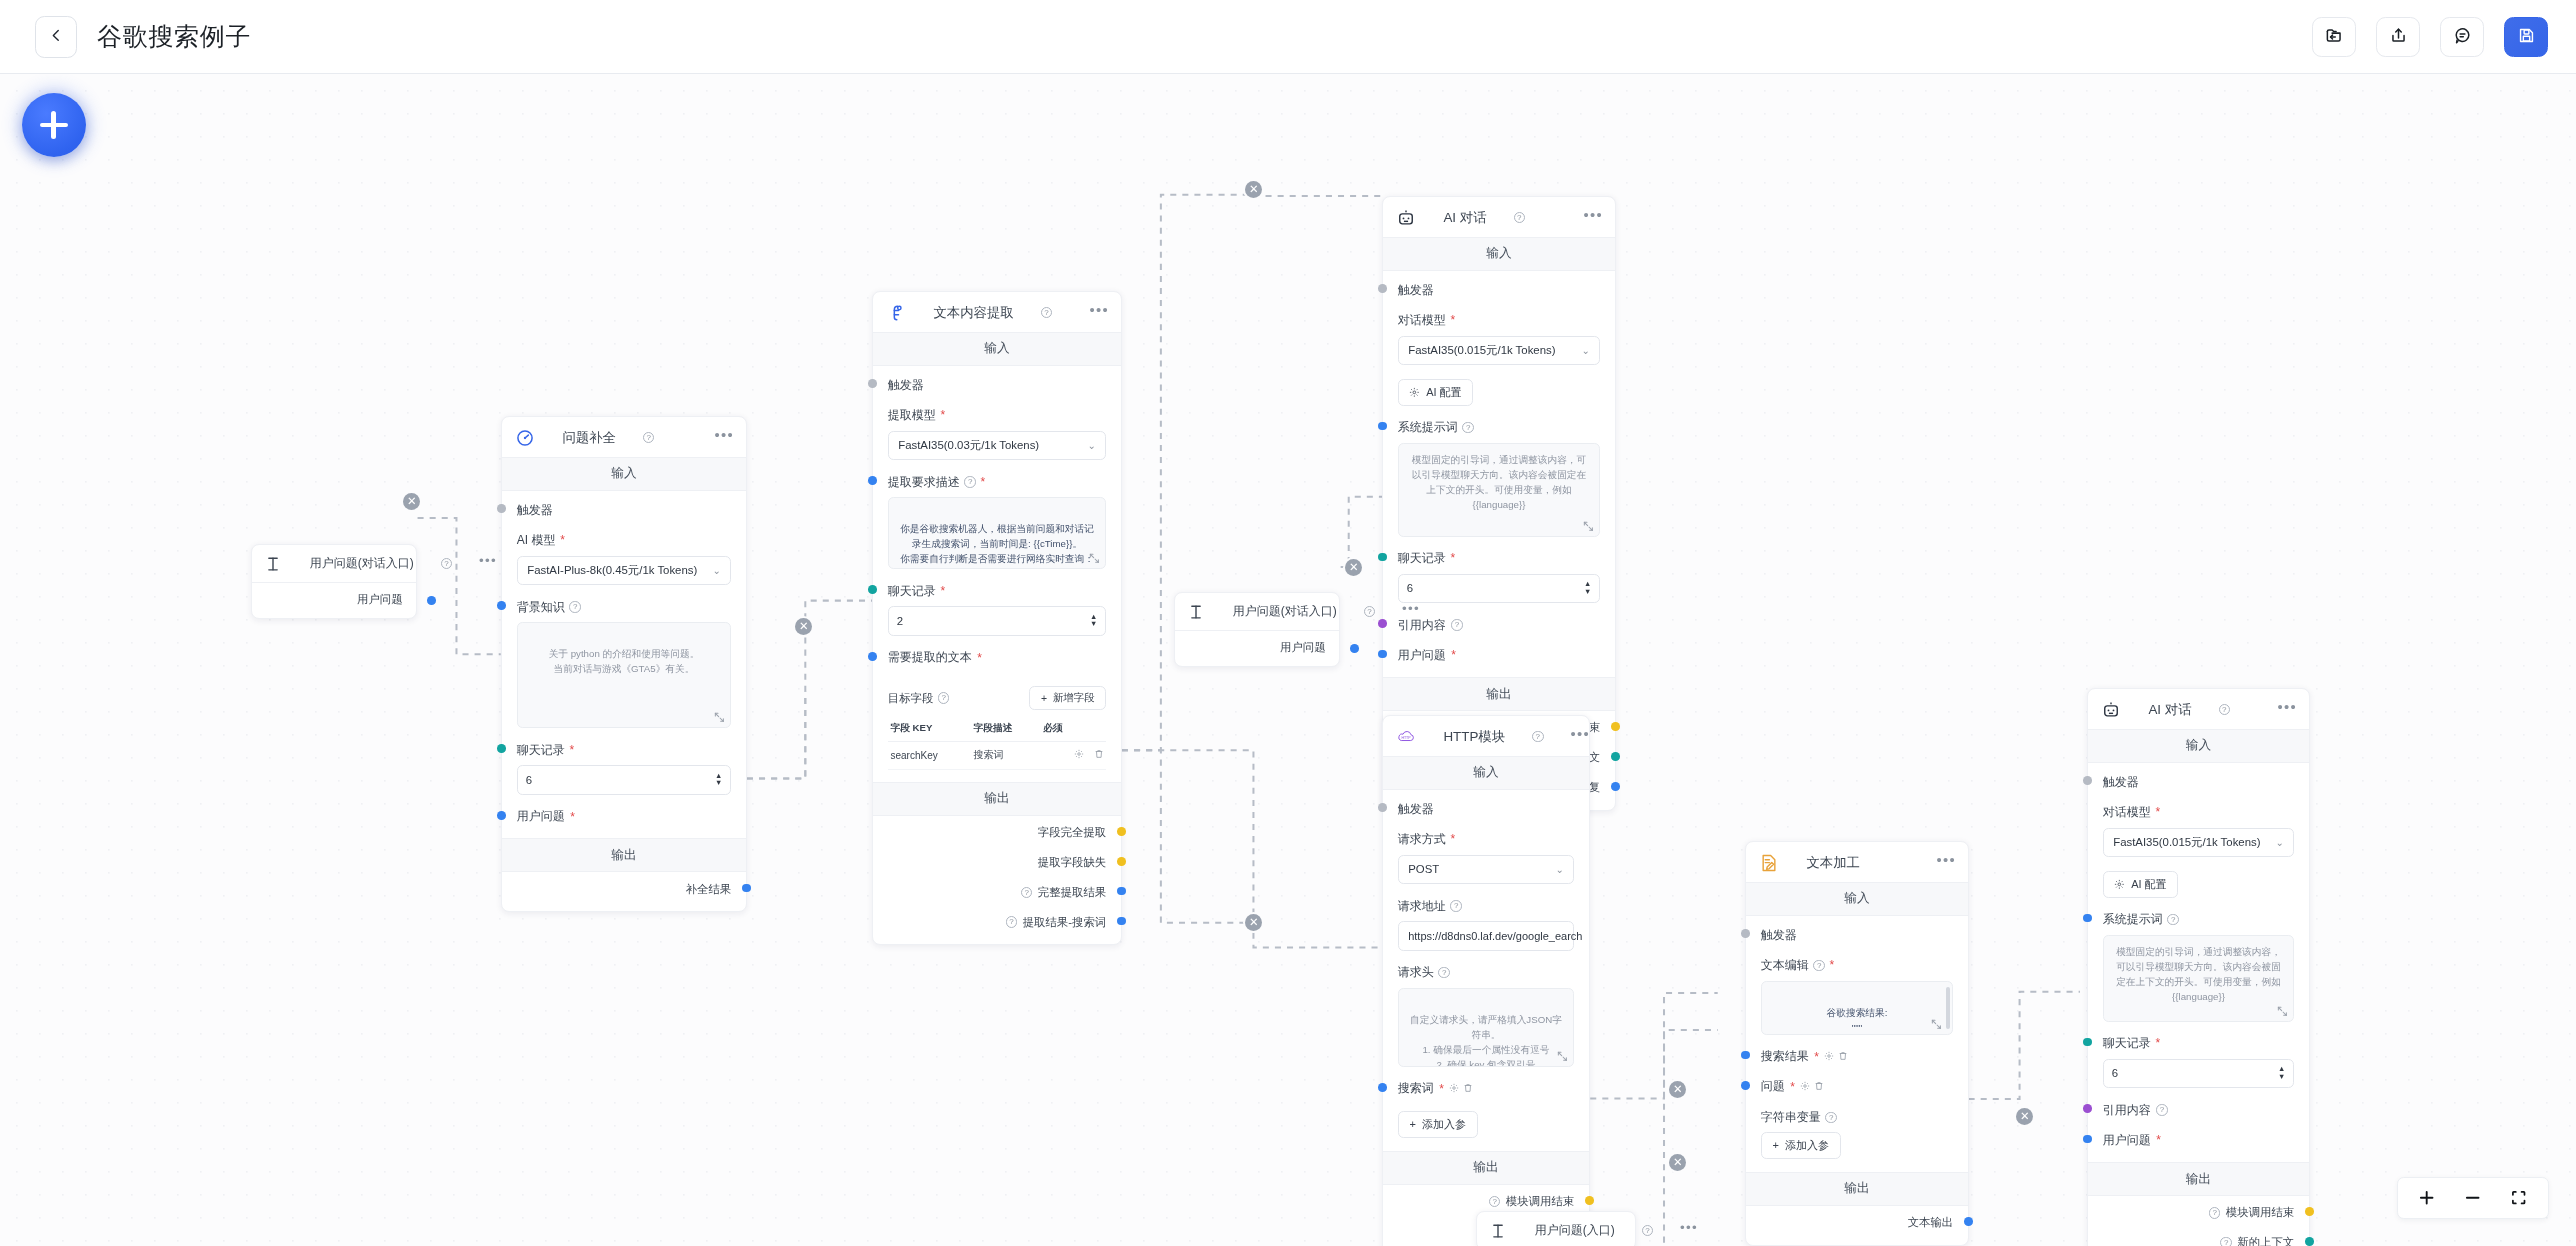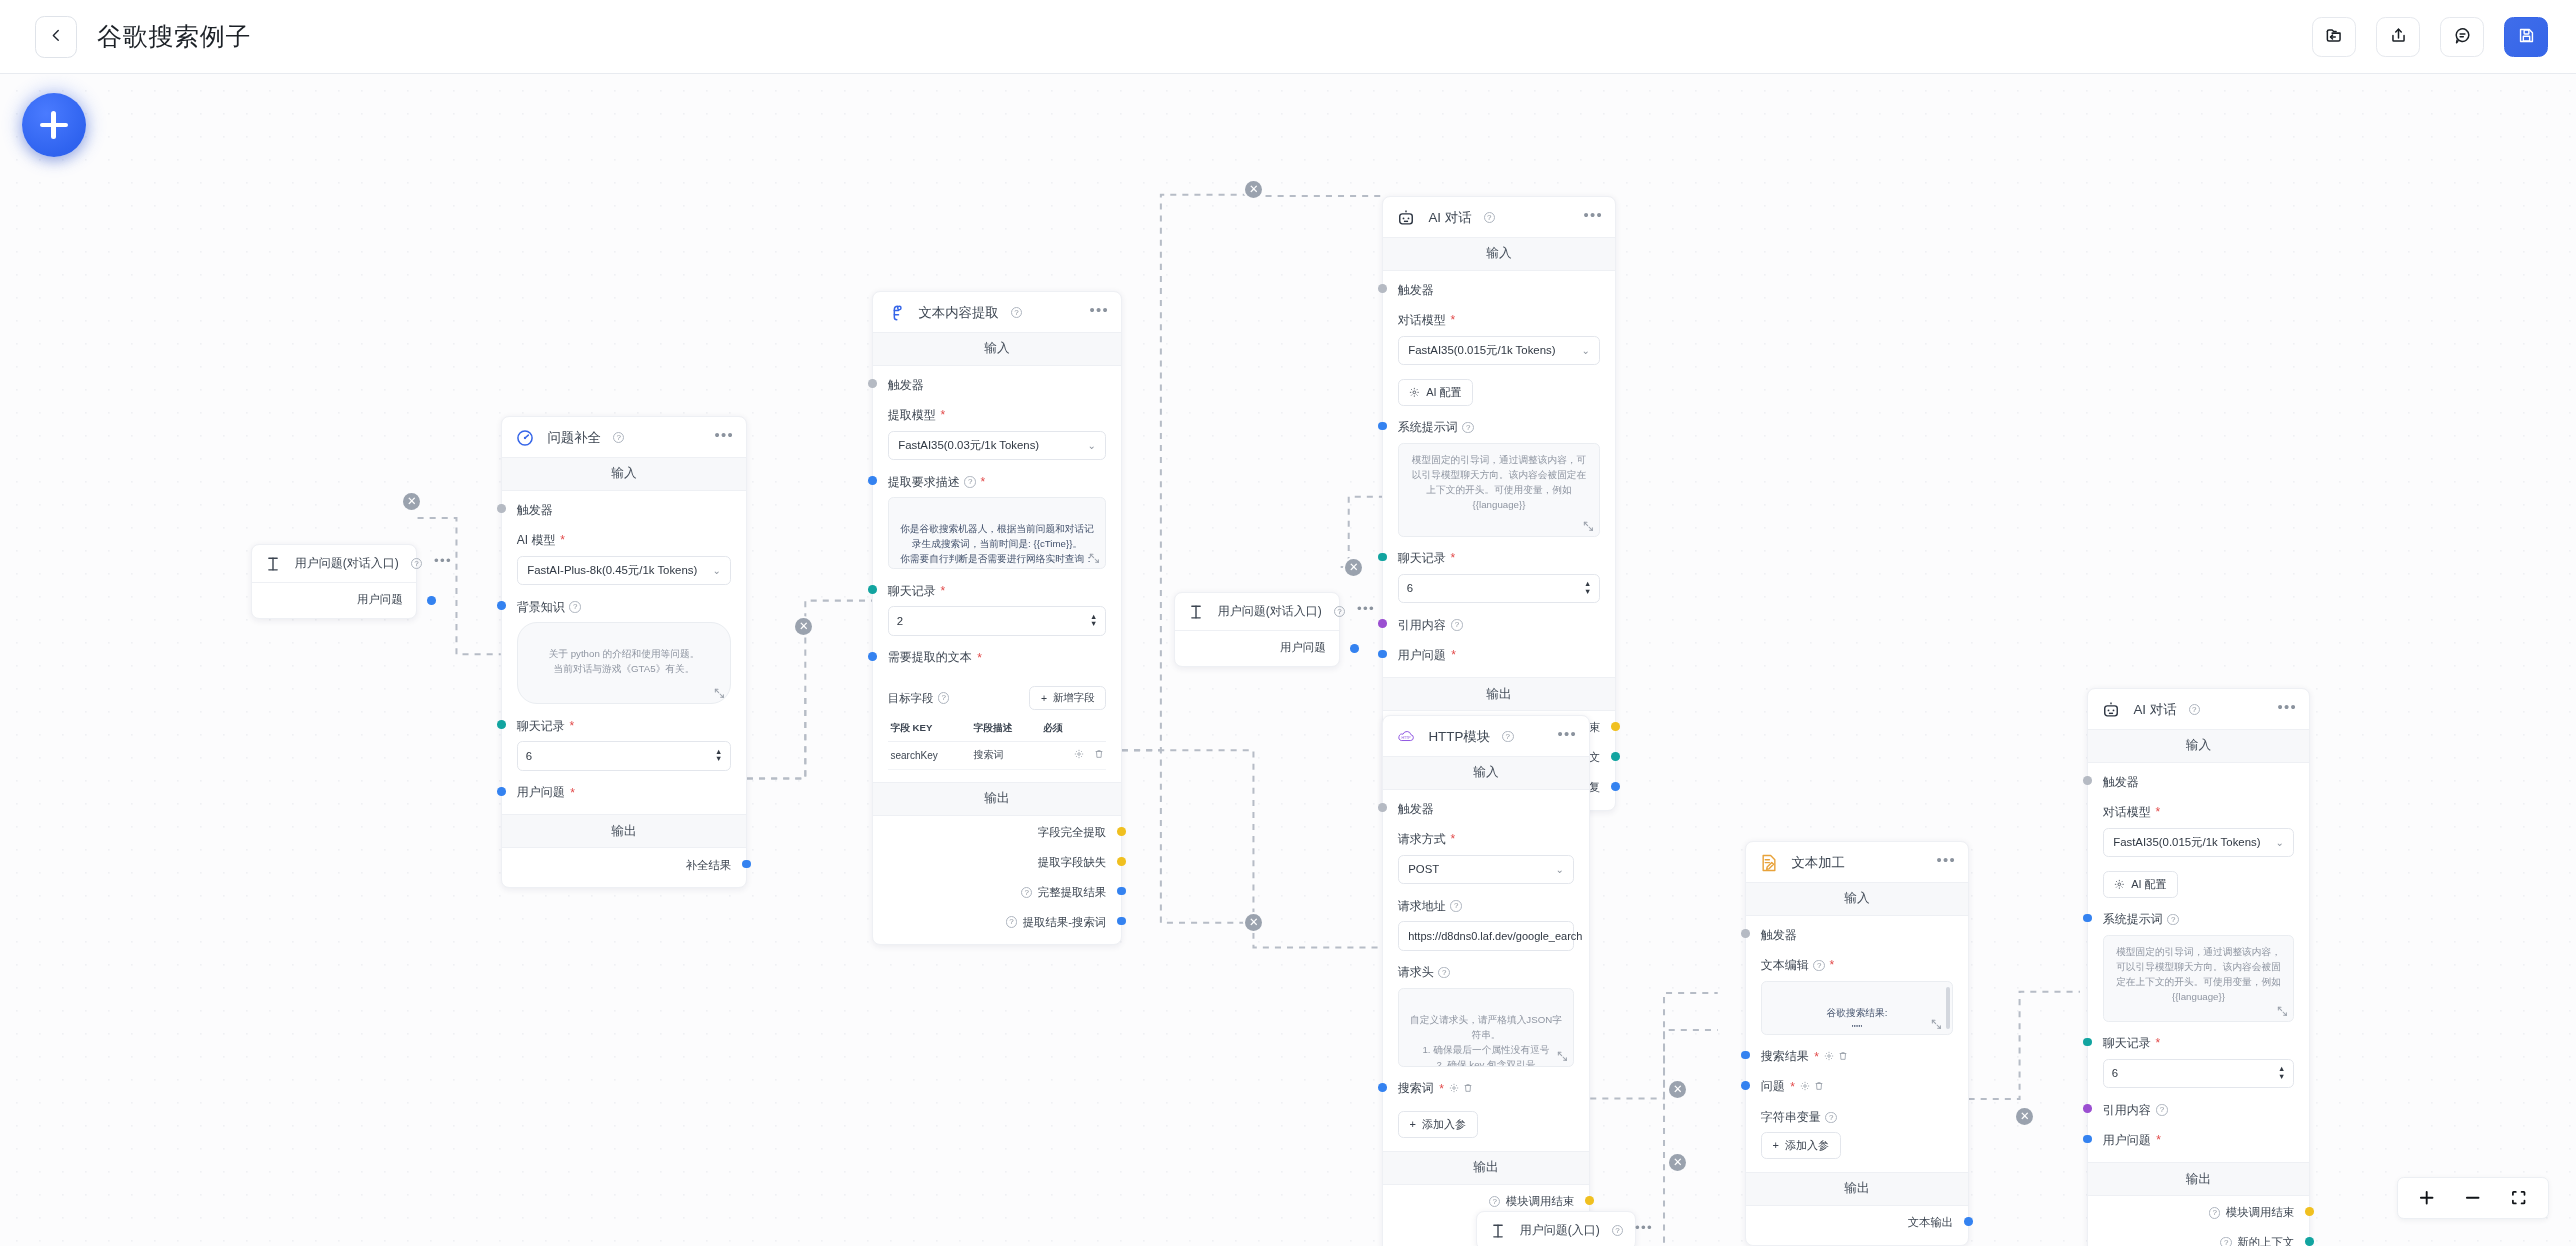--- a/index.html
+++ b/index.html
@@ -100,21 +100,21 @@
 
   
   .node {
     position: absolute; z-index: 5;
     background: #ffffff;
     border: 0.7px solid #eef0f4;
     border-radius: 8px;
     box-shadow: 0 1.3px 6.7px rgba(25,35,70,.07);
   }
   .node-head {
-    display: flex; align-items: center; gap: 12px;
+    display: flex; align-items: center; gap: 27px;
     padding: 10.7px 12px 9.4px 13.4px;
   }
   .node-ico { width: 20px; height: 20px; flex: none; display:flex; align-items:center; justify-content:center; }
   .node-ico svg { width: 20px; height: 20px; }
   .node-title { font-size: 13.4px; color: #3d4category; color: #3c4551; white-space: nowrap; }
   .qmark {
     width: 11.4px; height: 11.4px; flex: none; border-radius: 50%;
     border: 0.9px solid #aeb5bf; color: #8d949e;
     font-size: 8px; line-height: 9.4px; text-align: center;
     display: inline-flex; align-items: center; justify-content: center;
@@ -364,21 +364,21 @@
           <span>FastAI-Plus-8k(0.45元/1k Tokens)</span>
           <span class="chev">⌄</span>
         </div>
       </div>
       <div class="row">
         <span class="port l p-blue" style="top:2.7px;"></span>
         <div class="lbl">
             <span>背景知识</span>
             <span class="qmark">?</span>
           </div>
-        <div class="textarea" style="height:82px; white-space:pre-line;border-radius:20px;">
+        <div class="textarea" style="height:106px; white-space:pre-line;">
           <span>关于 python 的介绍和使用等问题。
 当前对话与游戏《GTA5》有关。</span>
           <span class="expand"><svg viewBox="0 0 16 16" fill="none" stroke="#9aa1ab" stroke-width="1.5" stroke-linecap="round">
                 <path d="M2 6V2h4"></path>
                 <path d="M14 10v4h-4"></path>
                 <path d="M2 2l5 5"></path>
                 <path d="M14 14l-5-5"></path>
               </svg></span>
         </div>
       </div>

